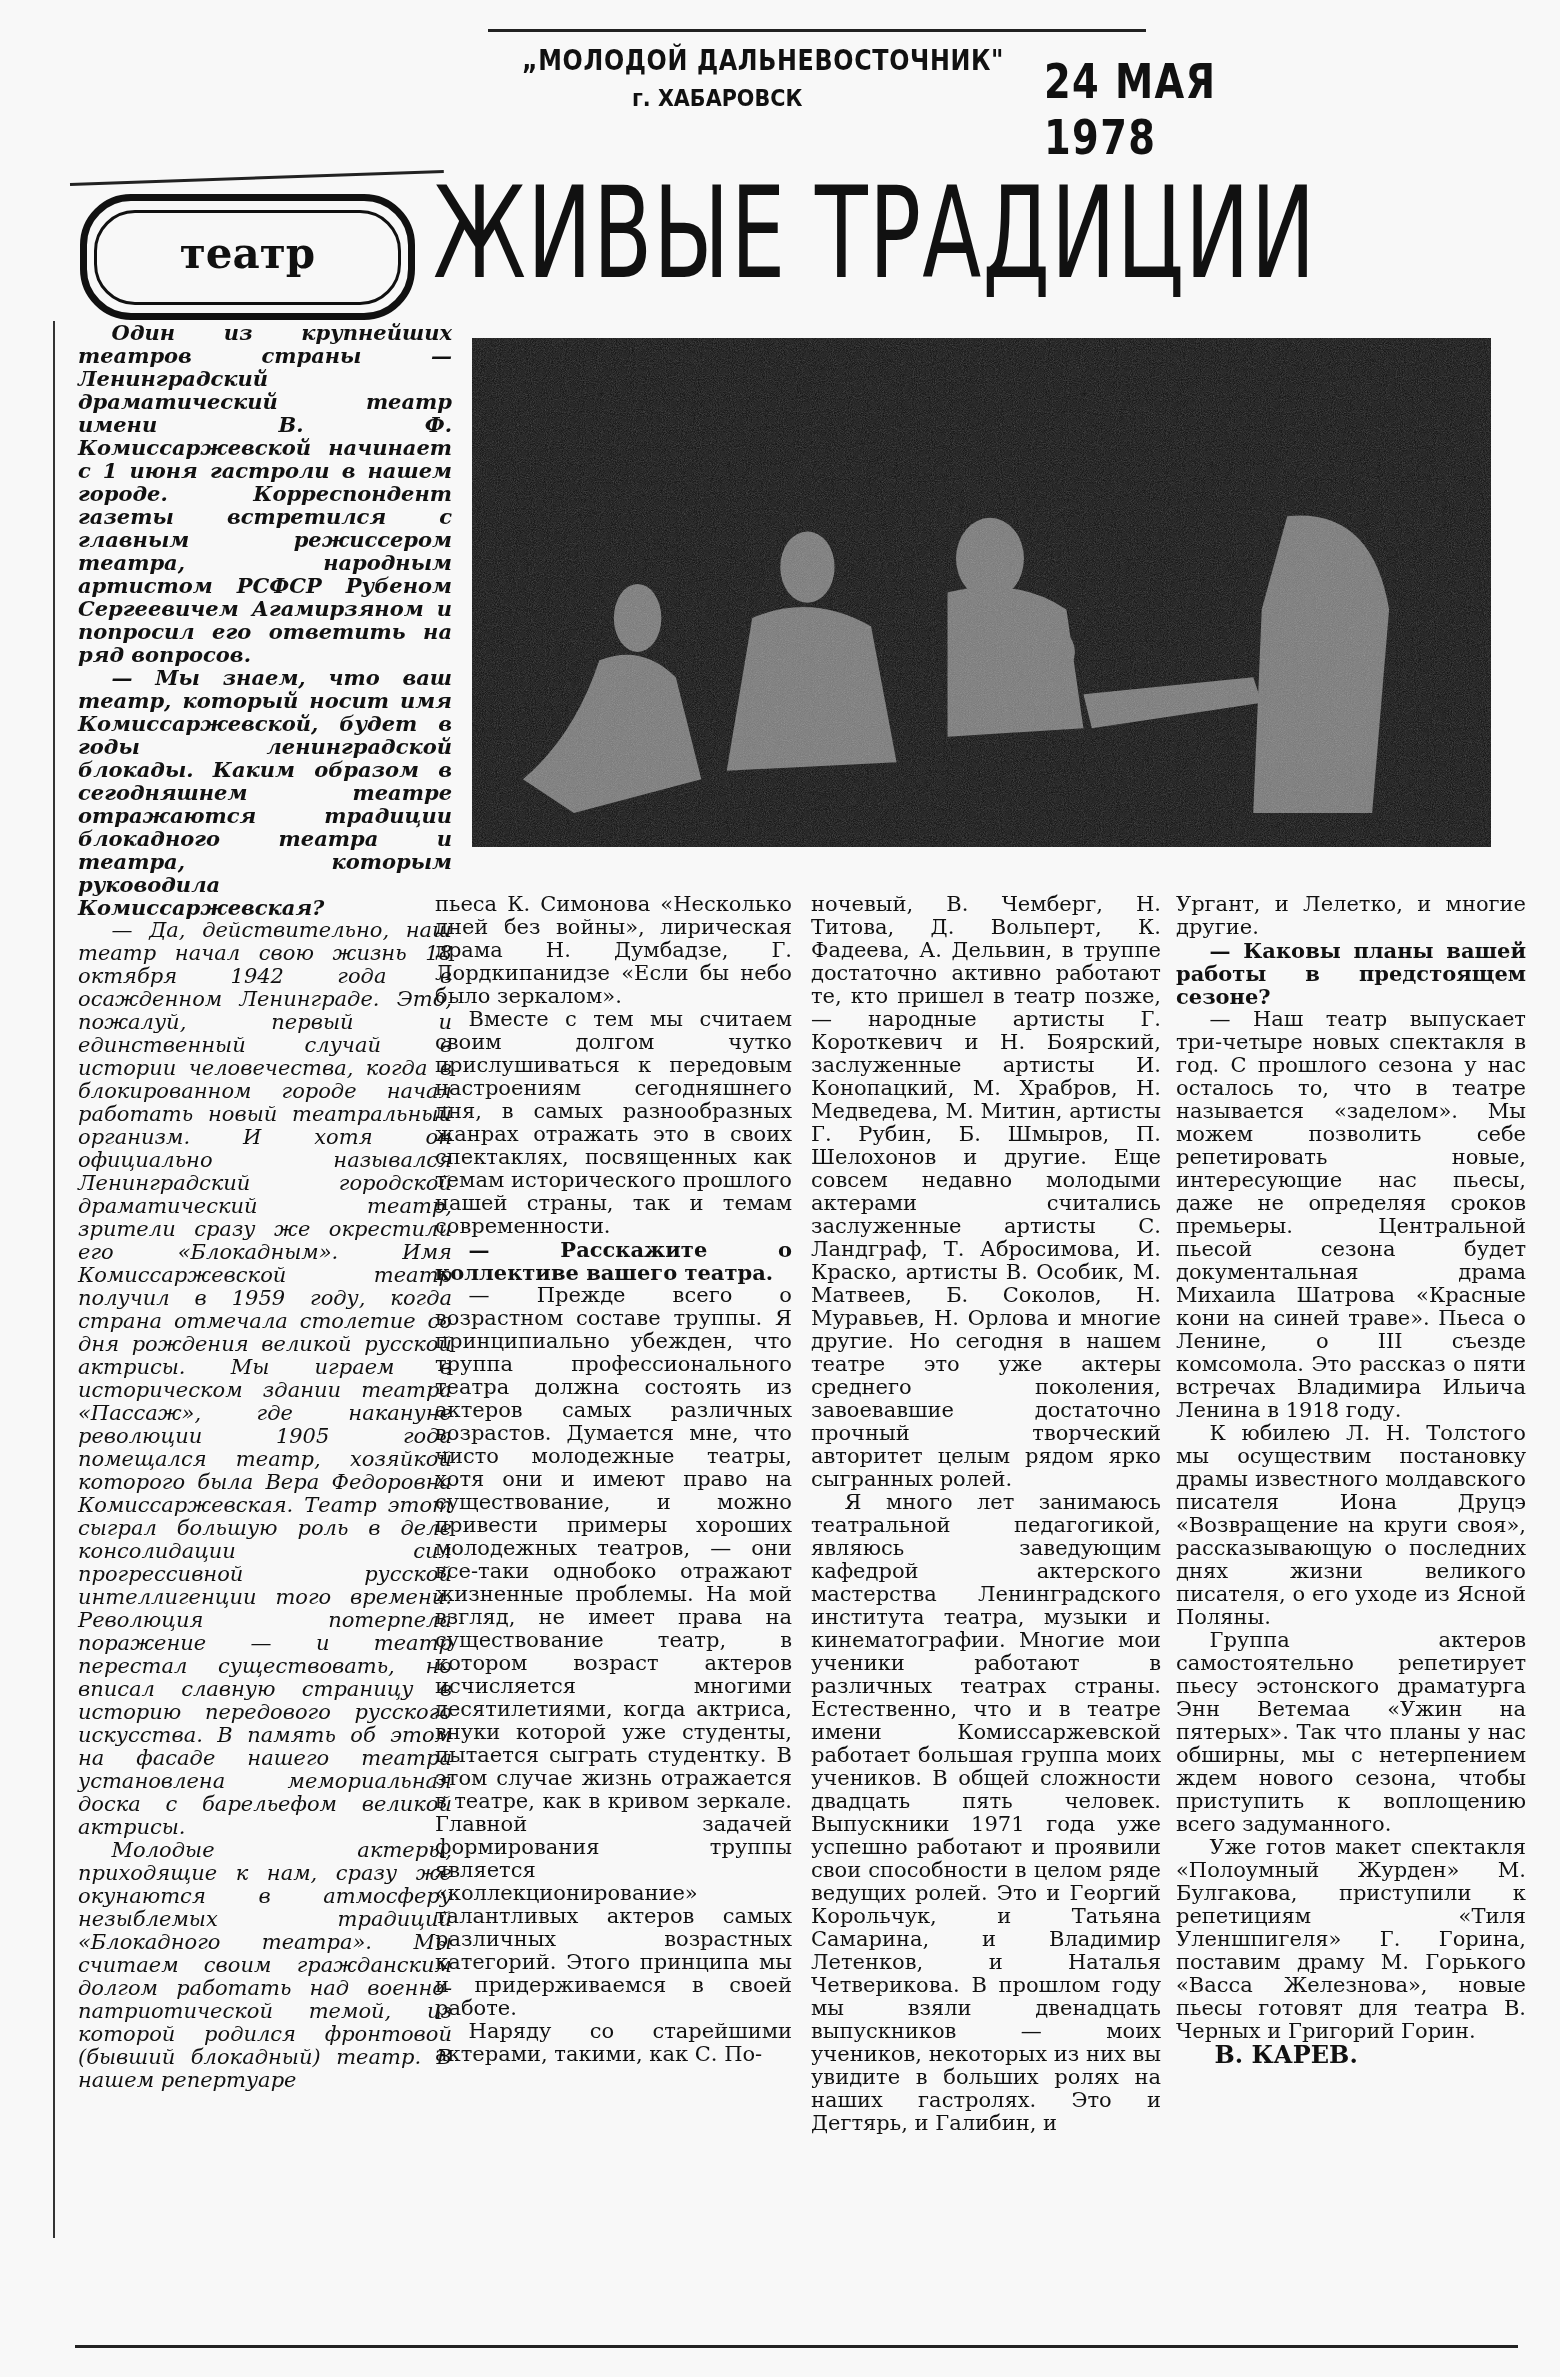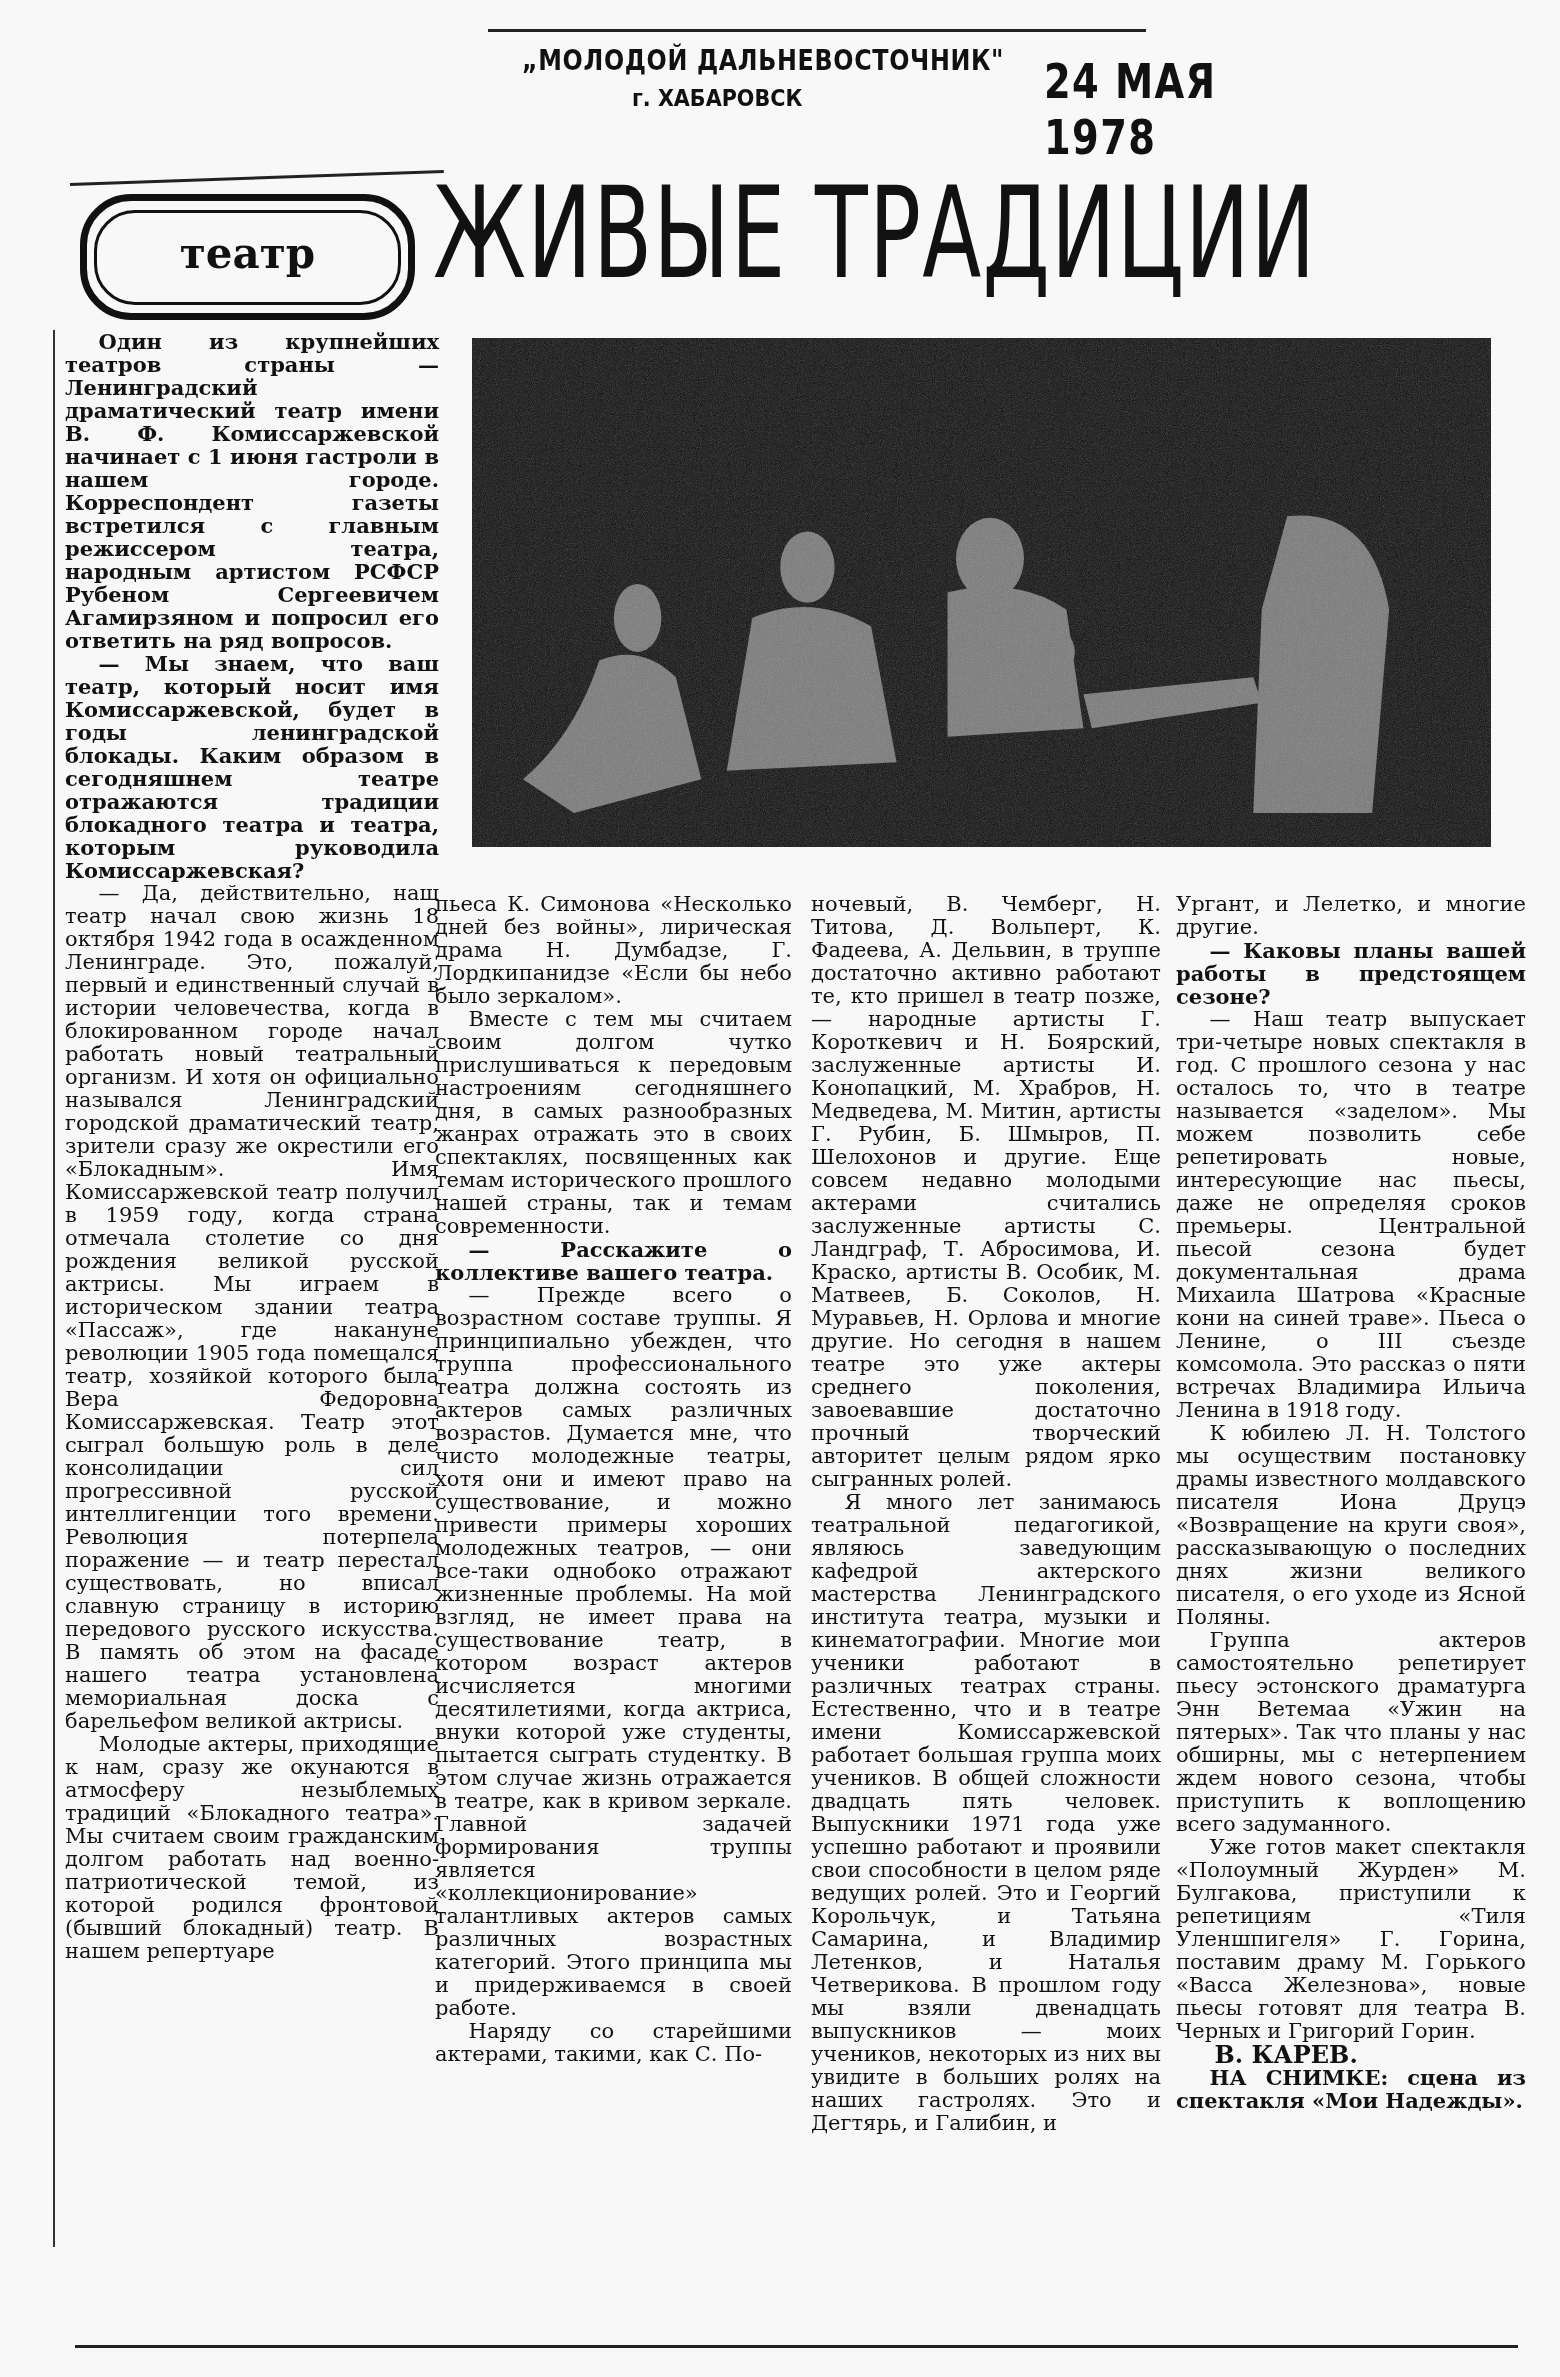--- a/index.html
+++ b/index.html
@@ -59,21 +59,21 @@
     position: absolute;
     font-family: "DejaVu Serif", serif;
     font-size: 21px; line-height: 23px;
     text-align: justify; hyphens: manual;
   }
   .col p { margin: 0; text-indent: 1.6em; }
   .col p.q { font-weight: bold; }
   .col p.sign { text-align: left; font-weight: bold; font-size: 24px; margin-right: 34px; }
   .col p.caption .cap { font-weight: bold; }
   .col p.caption { font-weight: bold; }
-  .col1 { left: 53px; top: 330px; width: 374px; border-left: 2.5px solid #333; padding-left: 10px; height: 1917px; }
+  .col1 { left: 53px; top: 321px; width: 374px; border-left: 2.5px solid #333; padding-left: 23px; height: 1917px; font-style: italic; }
   .col2 { left: 435px; top: 893px; width: 357px; }
   .col3 { left: 811px; top: 893px; width: 350px; }
   .col4 { left: 1176px; top: 893px; width: 350px; }
   .bottom-rule {
     position: absolute; top: 2345px; height: 2.5px; background:#222;
   }
   .photo {
     position: absolute; left: 472px; top: 338px; width: 1019px; height: 509px;
     background: #0c0c0c; overflow: hidden;
   }
@@ -147,17 +147,16 @@
 </div>
 
 <div class="col col4">
   <p style="text-indent:0">Ургант, и Лелетко, и многие другие.</p>
   <p class="q">— Каковы планы вашей работы в предстоящем сезоне?</p>
   <p>— Наш театр выпускает три-четыре новых спектакля в год. С прошлого сезона у нас осталось то, что в театре называется «заделом». Мы можем позволить себе репетировать новые, интересующие нас пьесы, даже не определяя сроков премьеры. Центральной пьесой сезона будет документальная драма Михаила Шатрова «Красные кони на синей траве». Пьеса о Ленине, о III съезде комсомола. Это рассказ о пяти встречах Владимира Ильича Ленина в 1918 году.</p>
   <p>К юбилею Л. Н. Толстого мы осуществим постановку драмы известного молдавского писателя Иона Друцэ «Возвращение на круги своя», рассказывающую о последних днях жизни великого писателя, о его уходе из Ясной Поляны.</p>
   <p>Группа актеров самостоятельно репетирует пьесу эстонского драматурга Энн Ветемаа «Ужин на пятерых». Так что планы у нас обширны, мы с нетерпением ждем нового сезона, чтобы приступить к воплощению всего задуманного.</p>
   <p>Уже готов макет спектакля «Полоумный Журден» М. Булгакова, приступили к репетициям «Тиля Уленшпигеля» Г. Горина, поставим драму М. Горького «Васса Железнова», новые пьесы готовят для театра В. Черных и Григорий Горин.</p>
   <p class="sign">В. КАРЕВ.</p>
-  <p class="caption"><span class="cap">НА СНИМКЕ:</span> <span style="font-weight:bold;">сцена из спектакля «Мои Надежды».</span></p>
 </div>
 
 <div class="bottom-rule" style="left:75px; width:1443px;"></div>
 
 
 </body></html>

